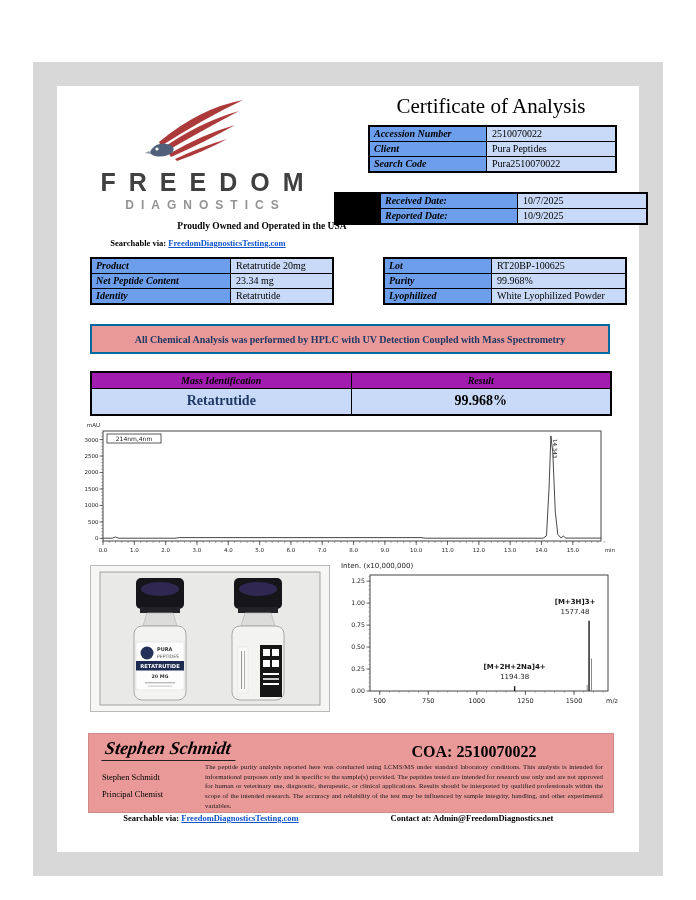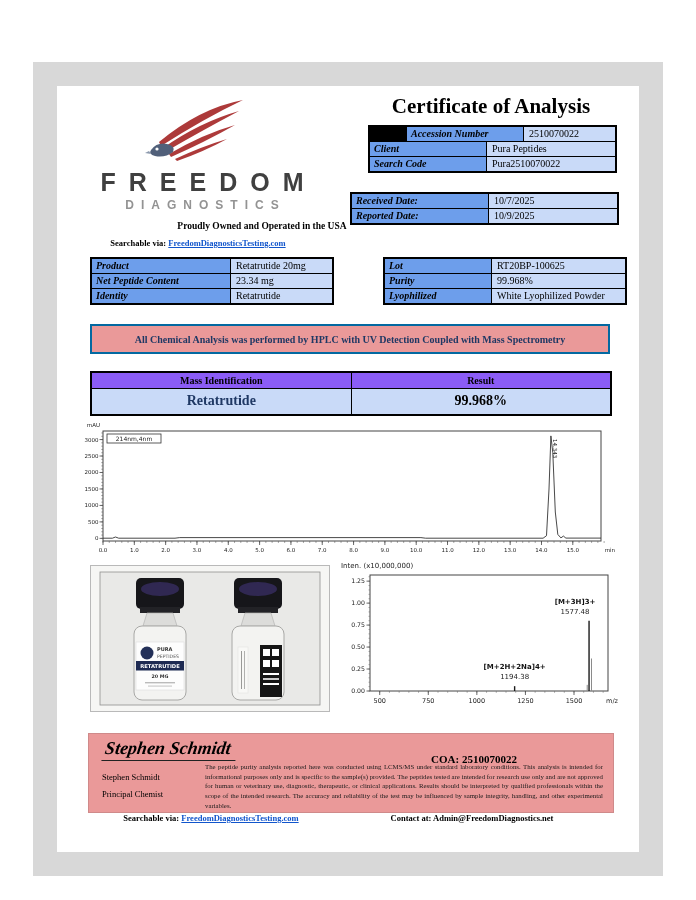--- a/index.html
+++ b/index.html
@@ -5,60 +5,60 @@
   html,body{margin:0;padding:0;}
   body{
     width:696px;height:900px;background:#ffffff;position:relative;
     font-family:"Liberation Serif",serif;color:#000;overflow:hidden;
   }
   .abs{position:absolute;}
   .frame{position:absolute;left:33px;top:62px;width:630px;height:814px;background:#d8d8d8;}
   .page{position:absolute;left:24px;top:24px;width:582px;height:766px;background:#ffffff;}
 
   
-  .doc-title{left:300px;top:8px;width:268px;text-align:center;font-size:21px;font-weight:bold;}
+  .doc-title{left:300px;top:8px;width:268px;text-align:center;font-size:21px;font-weight:normal;}
   .brand-word{left:20px;top:82px;width:250px;text-align:center;font-family:"Liberation Sans",sans-serif;
     font-size:25px;font-weight:bold;color:#404040;letter-spacing:13px;text-indent:13px;}
   .brand-sub{left:20px;top:112px;width:250px;text-align:center;font-family:"Liberation Sans",sans-serif;
     font-size:12px;font-weight:bold;color:#939393;letter-spacing:7px;text-indent:7px;}
   .tagline{left:60px;top:135px;width:290px;text-align:center;font-size:9.5px;font-weight:bold;}
   .search-top{left:2px;top:152px;width:278px;text-align:center;font-size:8.5px;font-weight:bold;}
   .link{color:#1155cc;text-decoration:underline;font-weight:bold;}
 
   
   .itable{position:absolute;border:2px solid #000;font-size:10px;background:#000;}
   .irow{display:flex;}
   .irow + .irow{border-top:1px solid #000;}
   .ilabel{background:#6d9eeb;font-weight:bold;font-style:italic;padding:1px 4px 2px 4px;border-right:1px solid #000;flex:none;}
   .ival{background:#c9daf8;padding:1px 4px 2px 5px;flex:1;}
 
   .banner{left:33px;top:238px;width:516px;height:26px;background:#ea9999;border:2px solid #0369a1;
     color:#1f3864;font-weight:bold;font-size:10px;text-align:center;
     display:flex;align-items:center;justify-content:center;}
 
   .mtable{left:33px;top:285px;width:518px;border:2px solid #000;}
-  .mhead{display:flex;background:#8b5cf6;}
+  .mhead{display:flex;background:#a21caf;font-style:italic;}
   .mhead .mc{flex:1;text-align:center;font-weight:bold;font-size:10px;padding:2px 0;}
   .mrow{display:flex;background:#c9daf8;border-top:1px solid #000;}
   .mrow .mc{flex:1;text-align:center;font-weight:bold;font-size:14px;padding:4px 0 5px 0;}
   .mc.first{border-right:1px solid #000;}
   .navy{color:#1f3864;}
 
   
   .hplc{left:20px;top:333px;width:540px;height:140px;}
   .vials{left:33px;top:479px;width:240px;height:147px;}
   .ms{left:281px;top:473px;width:282px;height:152px;}
 
   
   .sigbox{left:31px;top:647px;width:524px;height:78px;background:#ea9999;border:1px solid #cf8a8a;}
   .sig-script{position:absolute;left:14px;top:4px;font-size:18px;font-style:italic;font-weight:bold;
     border-bottom:1.2px solid #222;padding:0 6px 1px 2px;transform:skewX(-8deg);}
   .sig-name{position:absolute;left:13px;top:38px;font-size:8.5px;}
   .sig-role{position:absolute;left:13px;top:55px;font-size:8.5px;}
-  .coa{position:absolute;left:250px;top:19px;width:270px;text-align:center;font-size:11px;font-weight:bold;}
+  .coa{position:absolute;left:250px;top:9px;width:270px;text-align:center;font-size:16px;font-weight:bold;}
   .disclaimer{position:absolute;left:116px;top:28px;width:398px;font-size:6.8px;line-height:1.42;
     text-align:justify;color:#1a1a1a;}
 
   .foot-left{left:23px;top:727px;width:262px;text-align:center;font-size:8.5px;font-weight:bold;}
   .foot-right{left:295px;top:727px;width:240px;text-align:center;font-size:8.5px;font-weight:bold;}
 </style>
 </head>
 <body>
 
 <div class="frame">
@@ -78,34 +78,34 @@
     <div class="abs tagline">Proudly Owned and Operated in the USA</div>
     <div class="abs search-top">
       <span>Searchable via:</span>
       <span class="link">FreedomDiagnosticsTesting.com</span>
     </div>
 
     <div class="abs doc-title">Certificate of Analysis</div>
 
     <div class="itable" style="left:311px;top:39px;width:245px;">
       <div class="irow">
-        <div class="ilabel" style="width:108px;margin-left:37px;">Accession Number</div>
+        <div class="ilabel" style="width:108px;">Accession Number</div>
         <div class="ival">2510070022</div>
       </div>
       <div class="irow">
         <div class="ilabel" style="width:108px;">Client</div>
         <div class="ival">Pura Peptides</div>
       </div>
       <div class="irow">
         <div class="ilabel" style="width:108px;">Search Code</div>
         <div class="ival">Pura2510070022</div>
       </div>
     </div>
 
-    <div class="itable" style="left:293px;top:106px;width:265px;">
+    <div class="itable" style="left:277px;top:106px;width:265px;padding-left:45px;">
       <div class="irow">
         <div class="ilabel" style="width:128px;">Received Date:</div>
         <div class="ival">10/7/2025</div>
       </div>
       <div class="irow">
         <div class="ilabel" style="width:128px;">Reported Date:</div>
         <div class="ival">10/9/2025</div>
       </div>
     </div>
 

